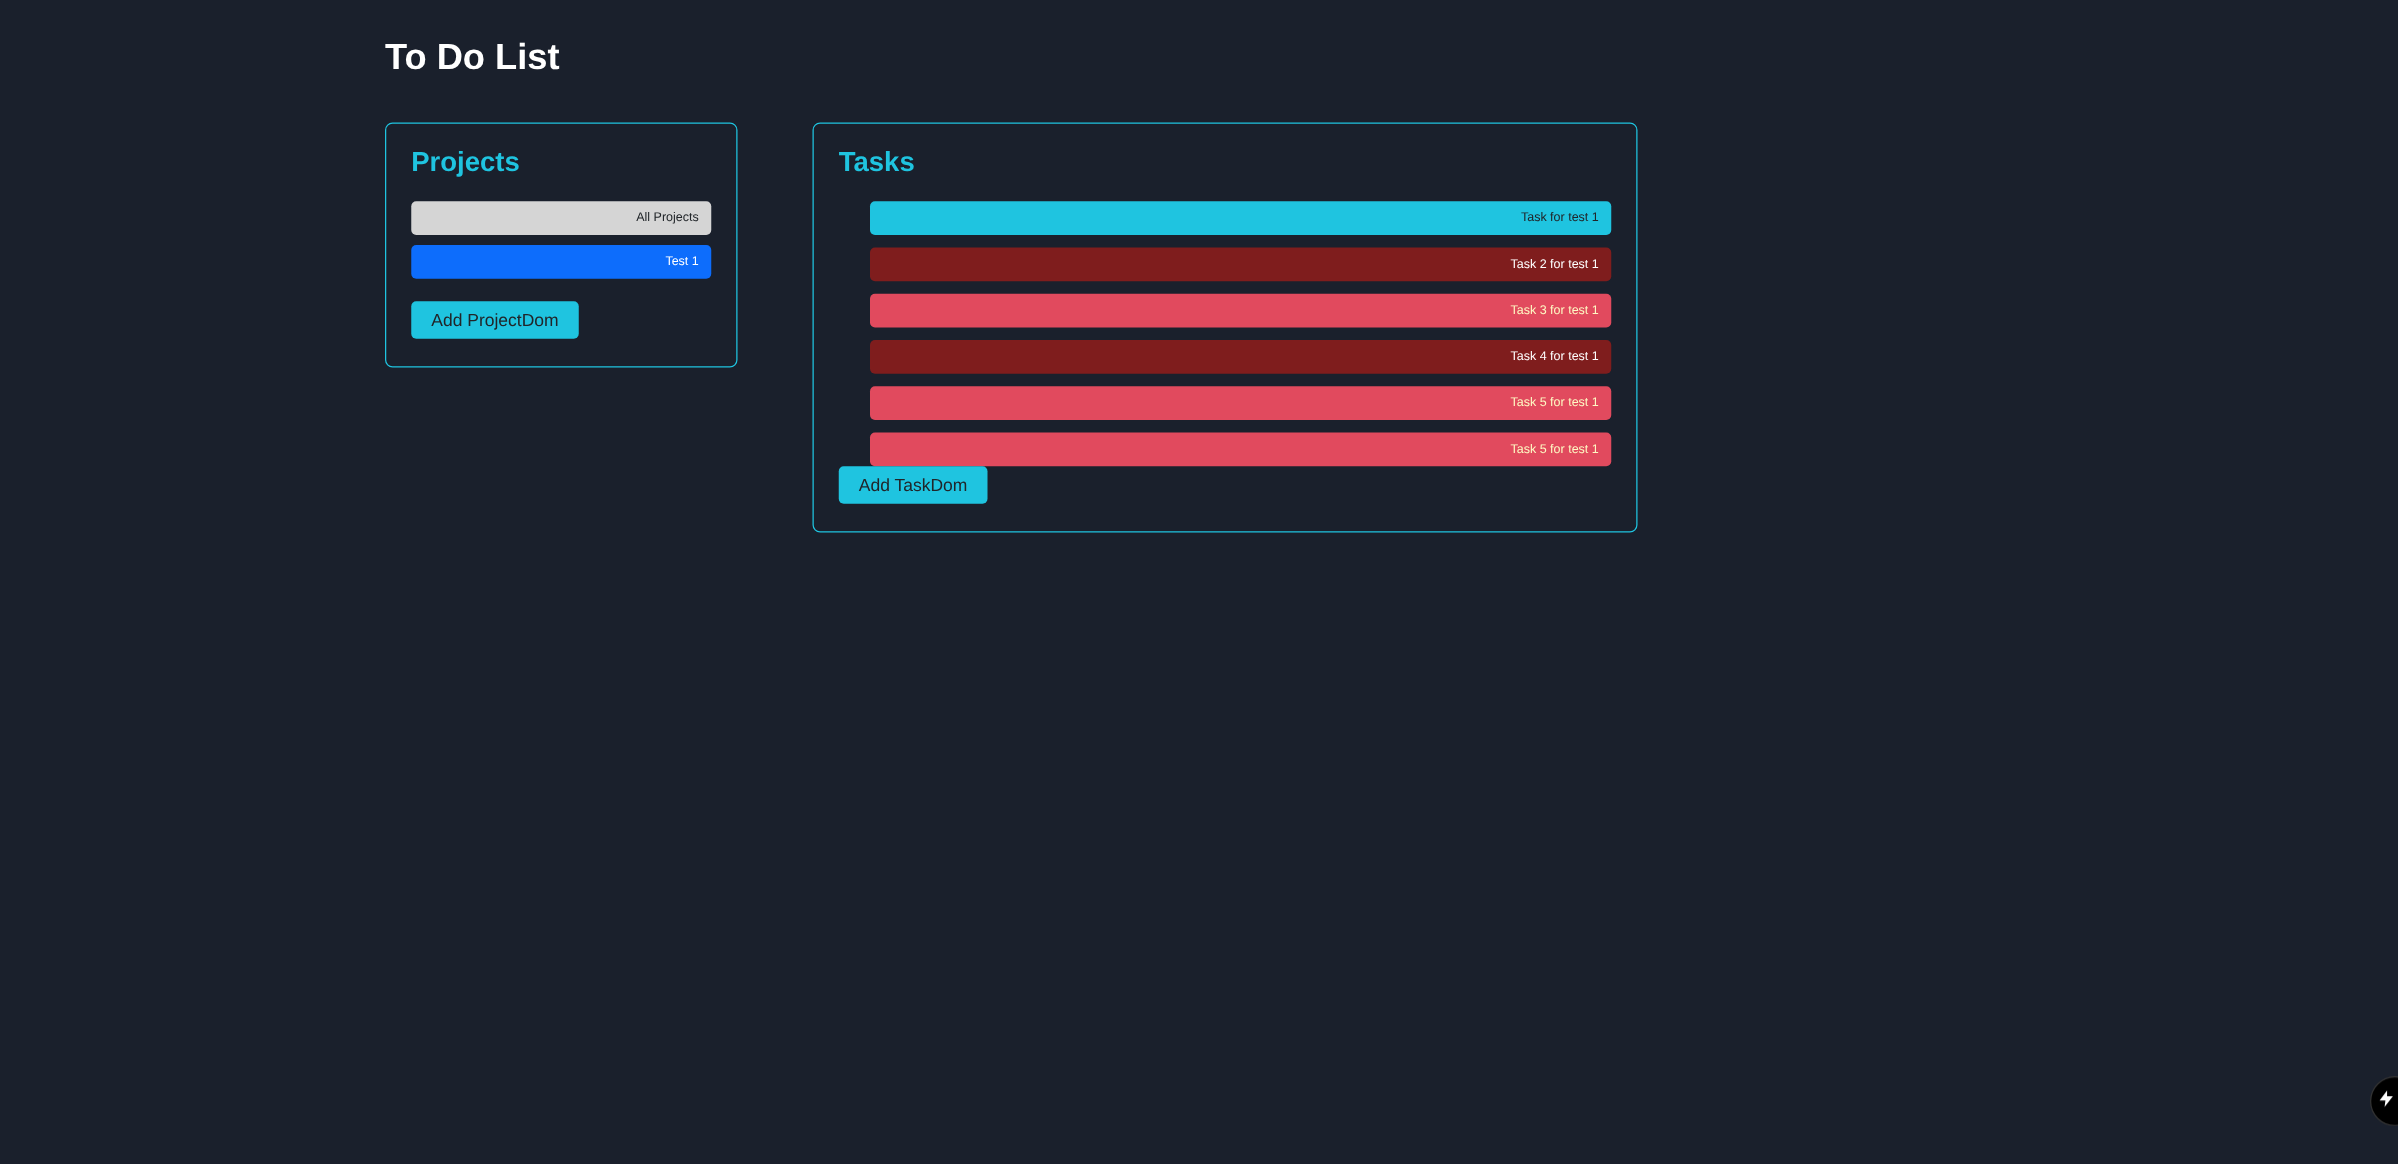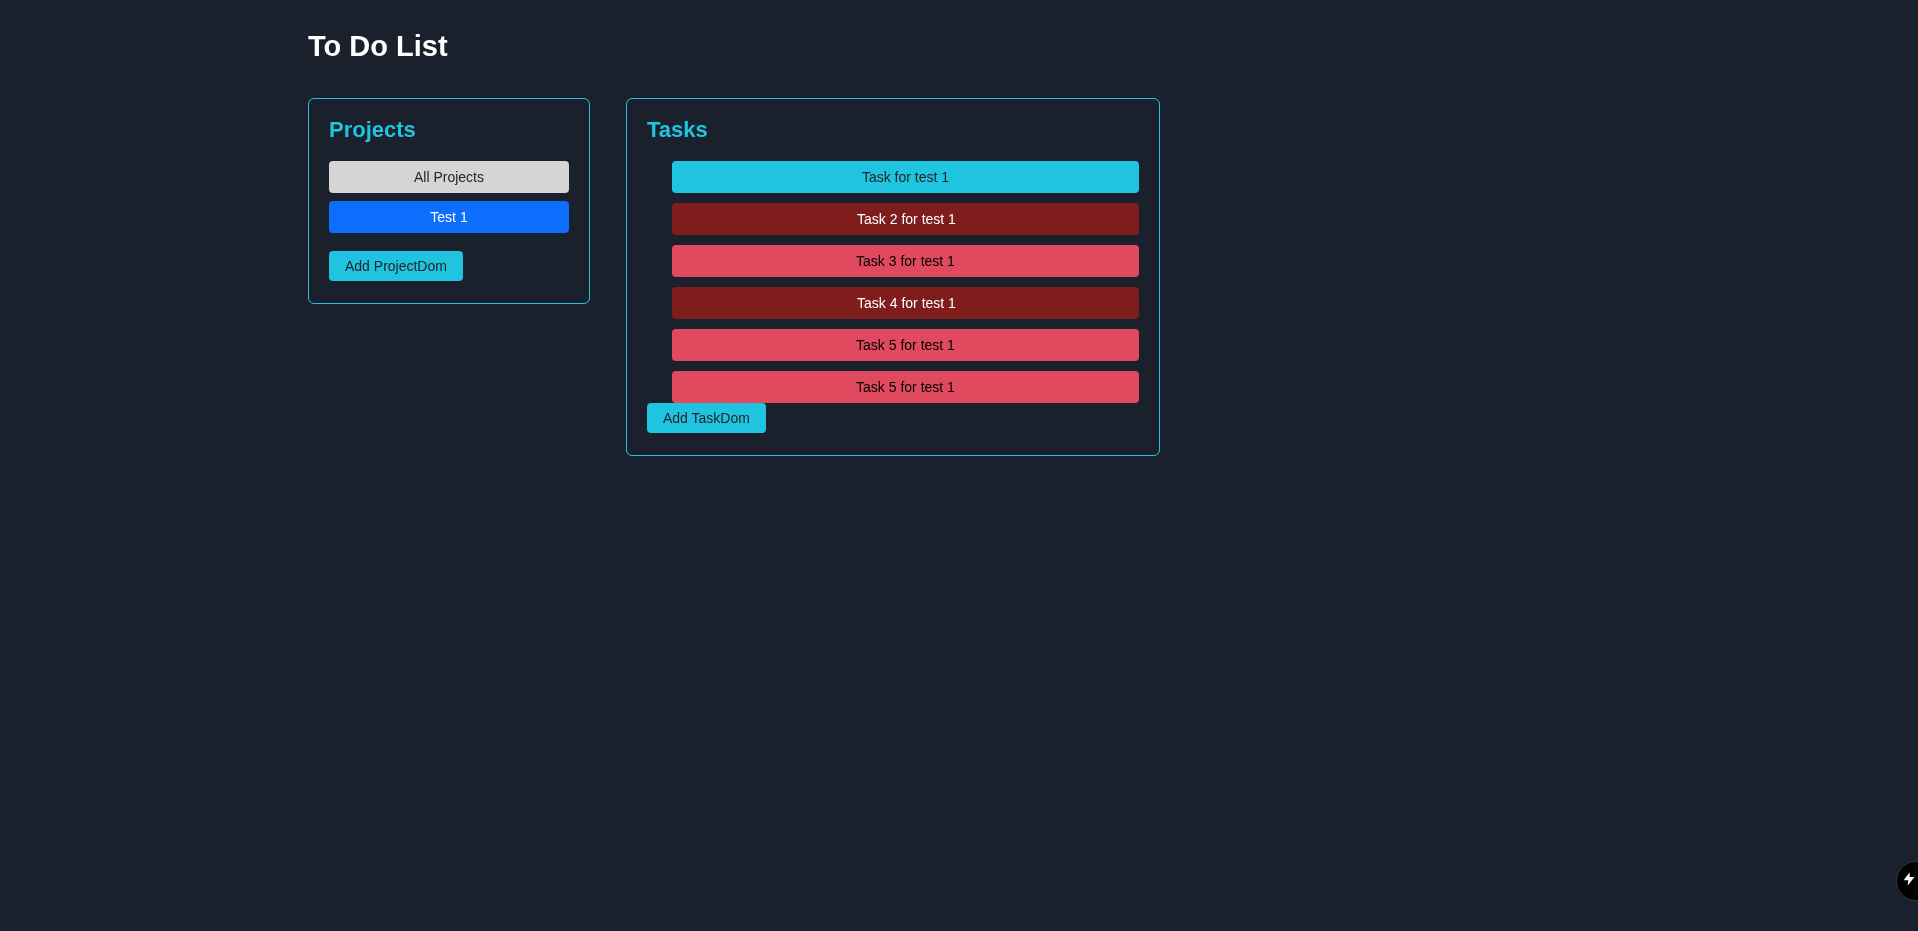--- a/index.html
+++ b/index.html
@@ -19,50 +19,50 @@
     padding-top: 30px;
   }
   .page-title {
     font-size: 29px;
     font-weight: 700;
     color: #ffffff;
     margin-bottom: 35px;
   }
   .panels {
     display: flex;
-    gap: 36px;
+    gap: 60px;
     align-items: flex-start;
   }
   .panel {
     border: 1px solid #1fc4e0;
     border-radius: 6px;
     padding: 18px 20px 22px 20px;
   }
   .panel-projects {
     width: 282px;
   }
   .panel-tasks {
-    width: 534px;
+    width: 660px;
   }
   .panel-title {
     color: #1fc4e0;
     font-size: 22px;
     font-weight: 600;
     margin-bottom: 18px;
   }
   .item-list {
     margin-bottom: 18px;
   }
   .list-item {
     width: 100%;
-    text-align: center;
+    text-align: right;
     padding: 8px 10px;
     border: none;
     border-radius: 4px;
-    font-size: 14px;
+    font-size: 10px;
     font-family: inherit;
     margin-bottom: 8px;
     cursor: pointer;
     display: block;
   }
   .list-item:last-child {
     margin-bottom: 0;
   }
   .project-all {
     background-color: #d5d5d5;
@@ -76,21 +76,21 @@
     background-color: #1fc4e0;
     color: #212529;
   }
   .task-green {
     background-color: #7f1d1d;
     color: #ffffff;
     padding-left: 12px;
   }
   .task-red {
     background-color: #e14a5e;
-    color: #000000;
+    color: #fef9c3;
   }
   .tasks-list {
     padding-left: 25px;
     padding-right: 0px;
   }
   .tasks-list .list-item {
     margin-bottom: 10px;
   }
   .tasks-list .list-item:last-child {
     margin-bottom: 0;

